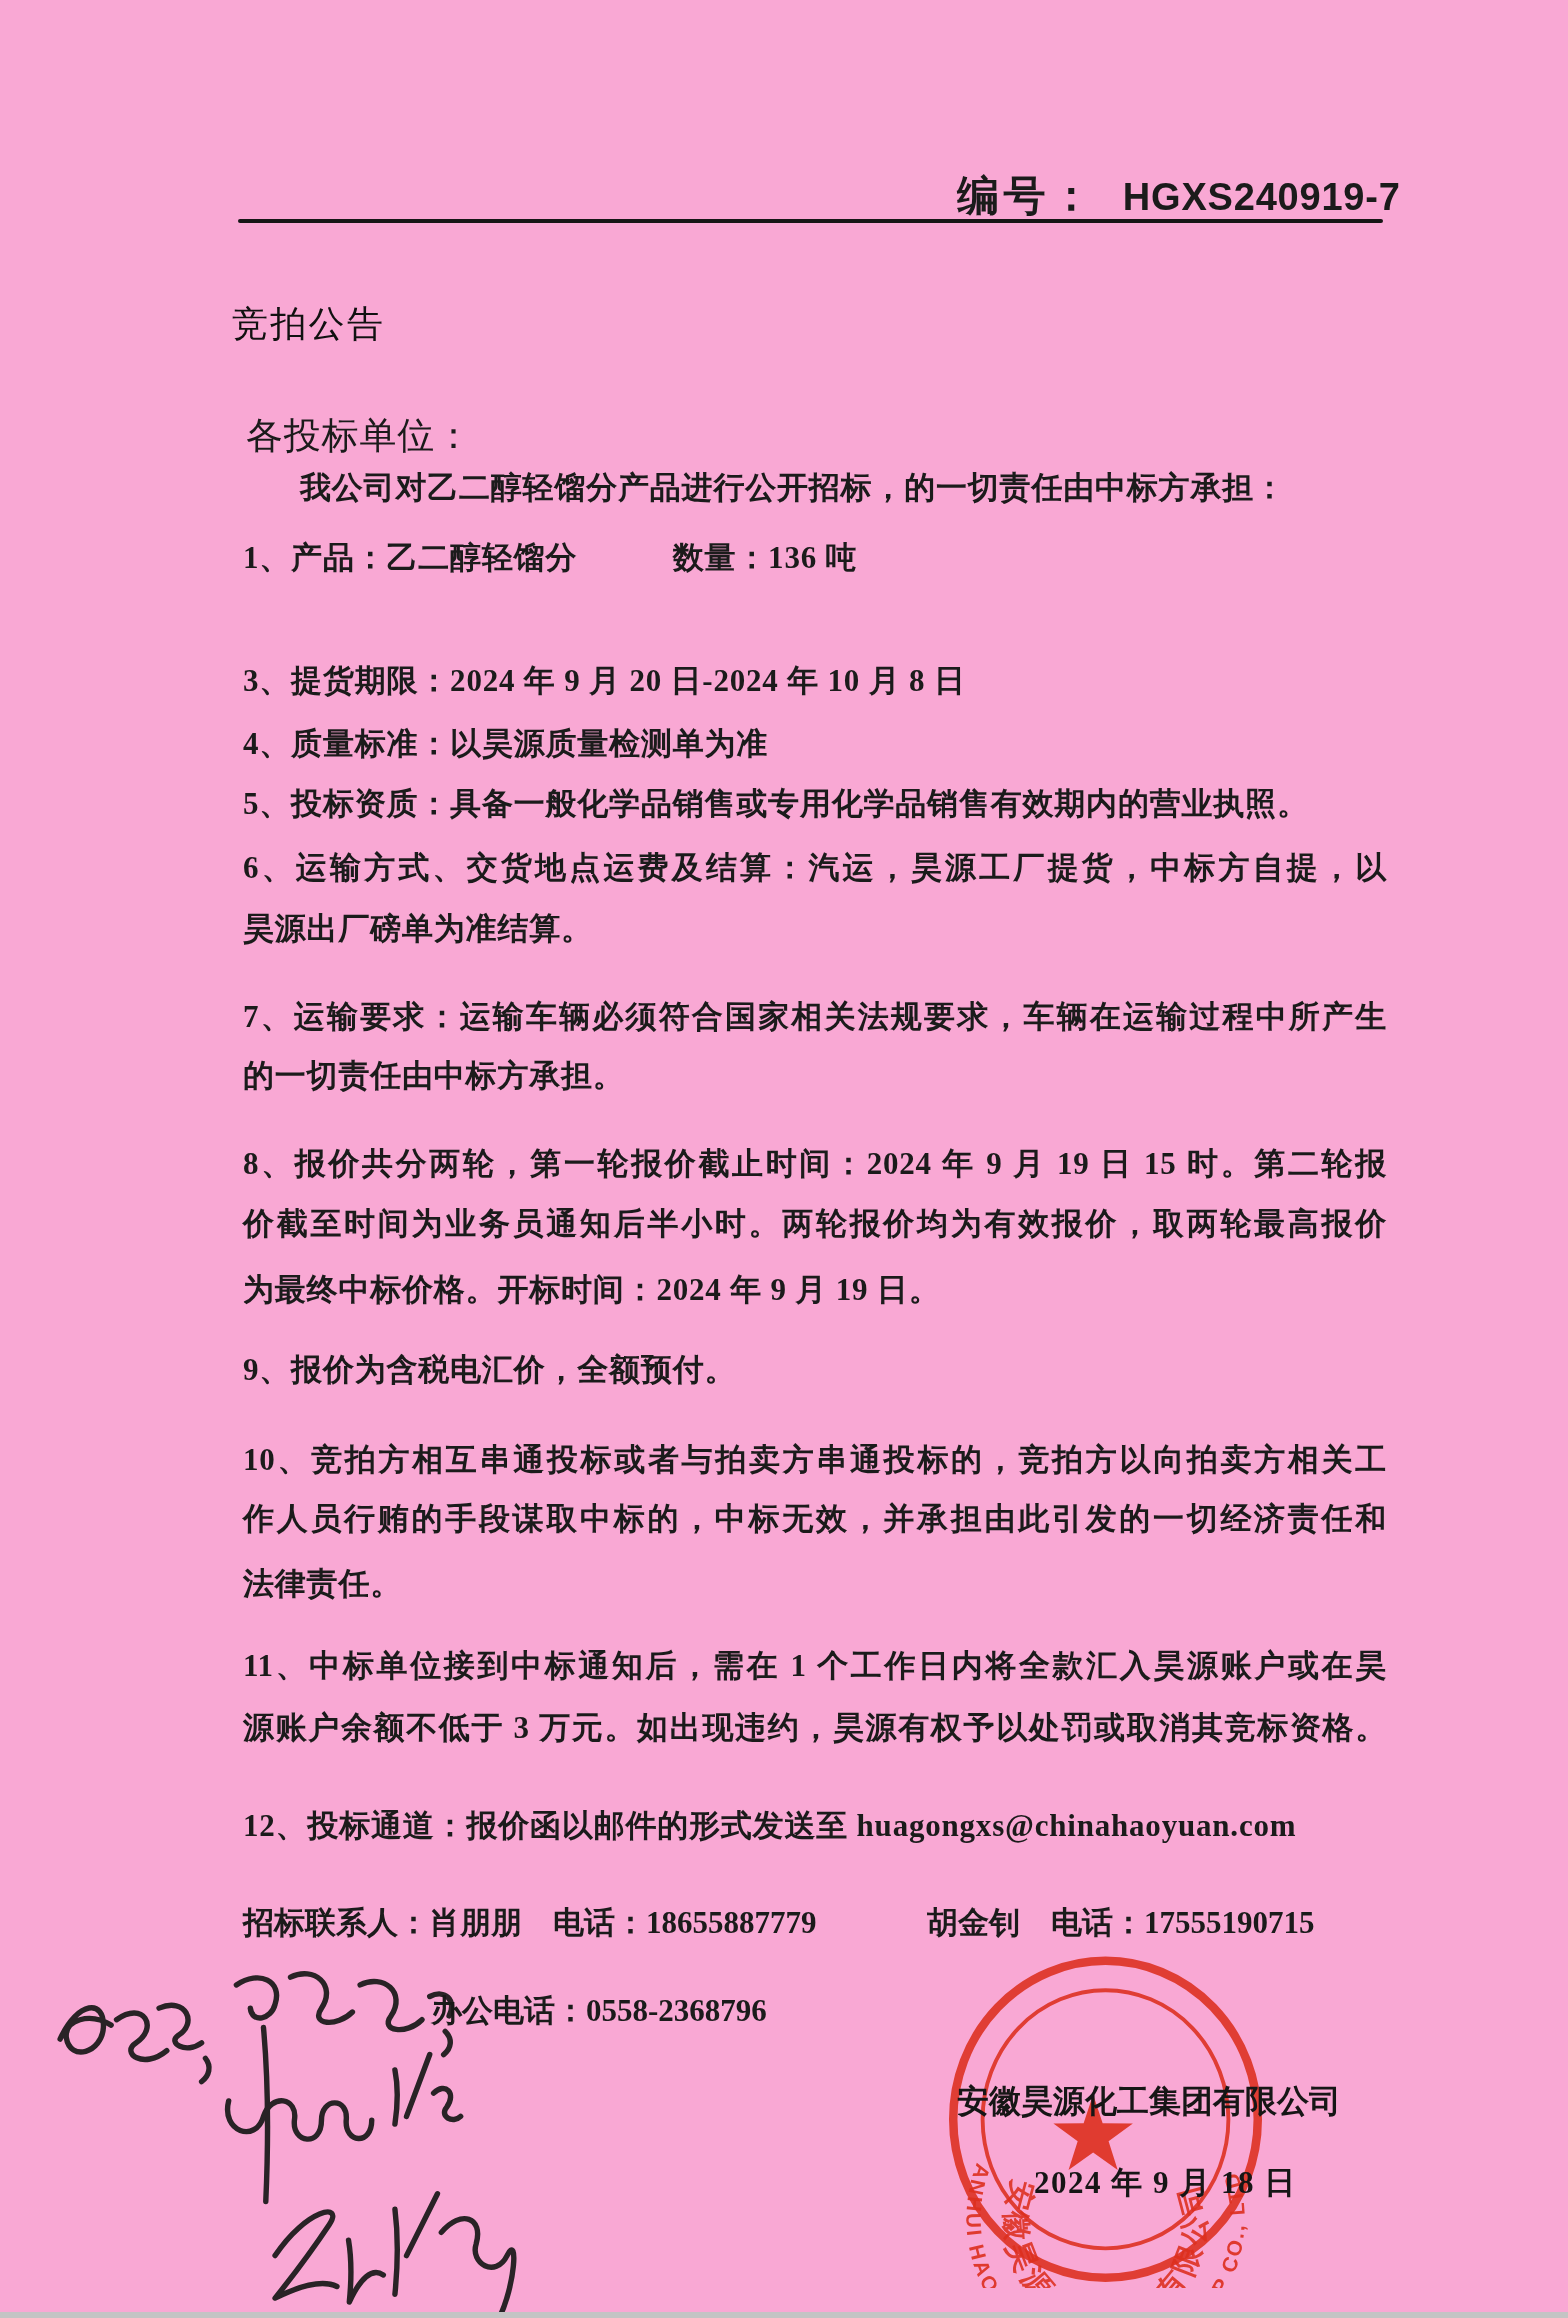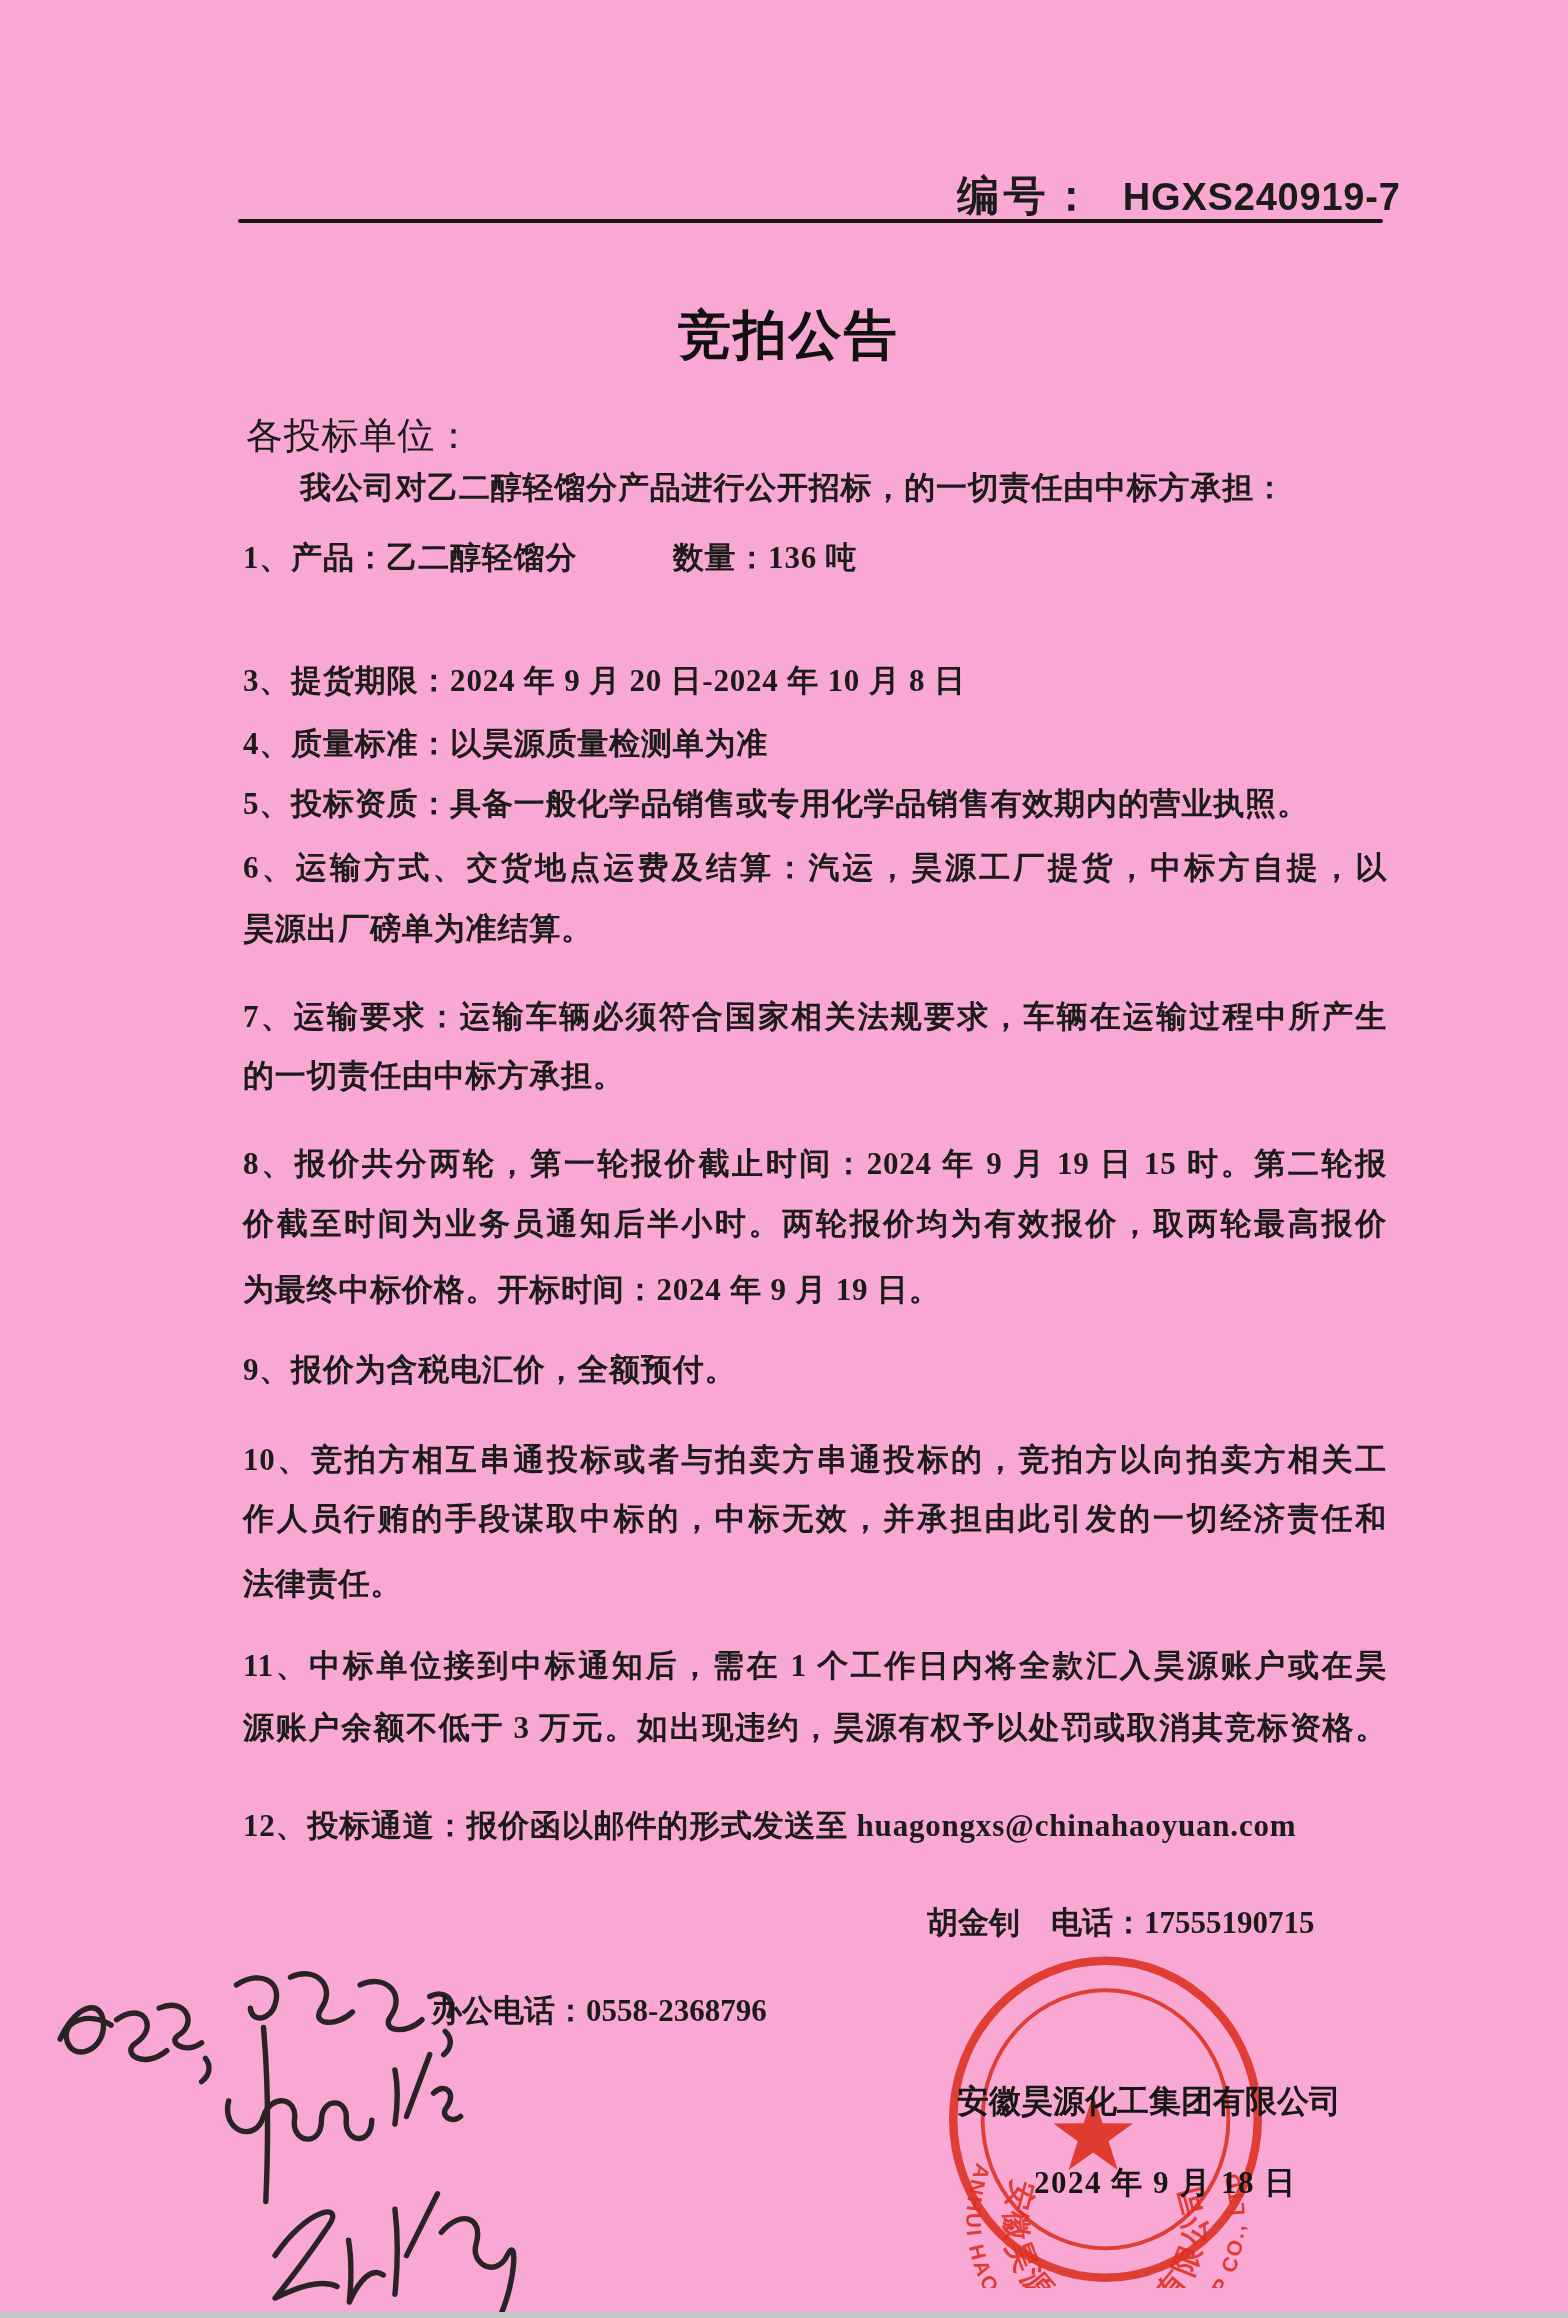--- a/index.html
+++ b/index.html
@@ -18,21 +18,21 @@
     font-weight:700;white-space:nowrap;
   }
   .doc-number .lbl{font-size:42px;letter-spacing:4.6px;}
   .doc-number .val{font-size:38px;margin-left:26px;letter-spacing:0.8px;}
   .header-rule{
     position:absolute;left:238px;top:219px;width:1145px;height:3.9px;
     background:#161616;border-radius:2.3px;
   }
   .title{
     position:absolute;left:232px;top:300px;width:1113px;
-    text-align:center;font-size:53px;font-weight:700;letter-spacing:2.3px;
+    text-align:left;font-size:36px;font-weight:400;letter-spacing:2.3px;
     color:#111;
   }
   .salutation{
     position:absolute;left:246px;top:411px;
     font-size:37px;font-weight:400;letter-spacing:0.8px;
   }
   .intro{
     position:absolute;left:300px;top:467px;
     font-size:31px;font-weight:700;letter-spacing:0.8px;white-space:nowrap;
   }
@@ -86,20 +86,21 @@
   <div class="bline fill" style="top:1205px">价截至时间为业务员通知后半小时。两轮报价均为有效报价，取两轮最高报价</div>
   <div class="bline" style="top:1271px">为最终中标价格。开标时间：2024 年 9 月 19 日。</div>
   <div class="bline" style="top:1351px">9、报价为含税电汇价，全额预付。</div>
   <div class="bline fill" style="top:1441px">10、竞拍方相互串通投标或者与拍卖方串通投标的，竞拍方以向拍卖方相关工</div>
   <div class="bline" style="top:1565px">法律责任。</div>
   <div class="bline fill" style="top:1500px">作人员行贿的手段谋取中标的，中标无效，并承担由此引发的一切经济责任和</div>
   <div class="bline fill" style="top:1647px">11、中标单位接到中标通知后，需在 1 个工作日内将全款汇入昊源账户或在昊</div>
   <div class="bline fill" style="top:1709px">源账户余额不低于 3 万元。如出现违约，昊源有权予以处罚或取消其竞标资格。</div>
   <div class="bline" style="top:1807px">12、投标通道：报价函以邮件的形式发送至 huagongxs@chinahaoyuan.com</div>
 
+  <div class="contact" style="left:243px;top:1902px">招标联系人：肖朋朋　电话：18655887779</div>
   <div class="contact" style="left:927px;top:1902px">胡金钊　电话：17555190715</div>
   <div class="contact" style="left:431px;top:1990px">办公电话：0558-2368796</div>
 
   <svg class="stamp-svg" width="337" height="342" viewBox="0 0 436 442">
     <g stroke="#dd2f1e" fill="none" opacity="0.88">
       <ellipse cx="218" cy="224" rx="197" ry="205" stroke-width="11"></ellipse>
       <ellipse cx="218" cy="224" rx="159" ry="167" stroke-width="5"></ellipse>
     </g>
     <defs>
       <path id="arcEn" d="M 49 288 A 180 188 0 1 0 387 288"></path>

